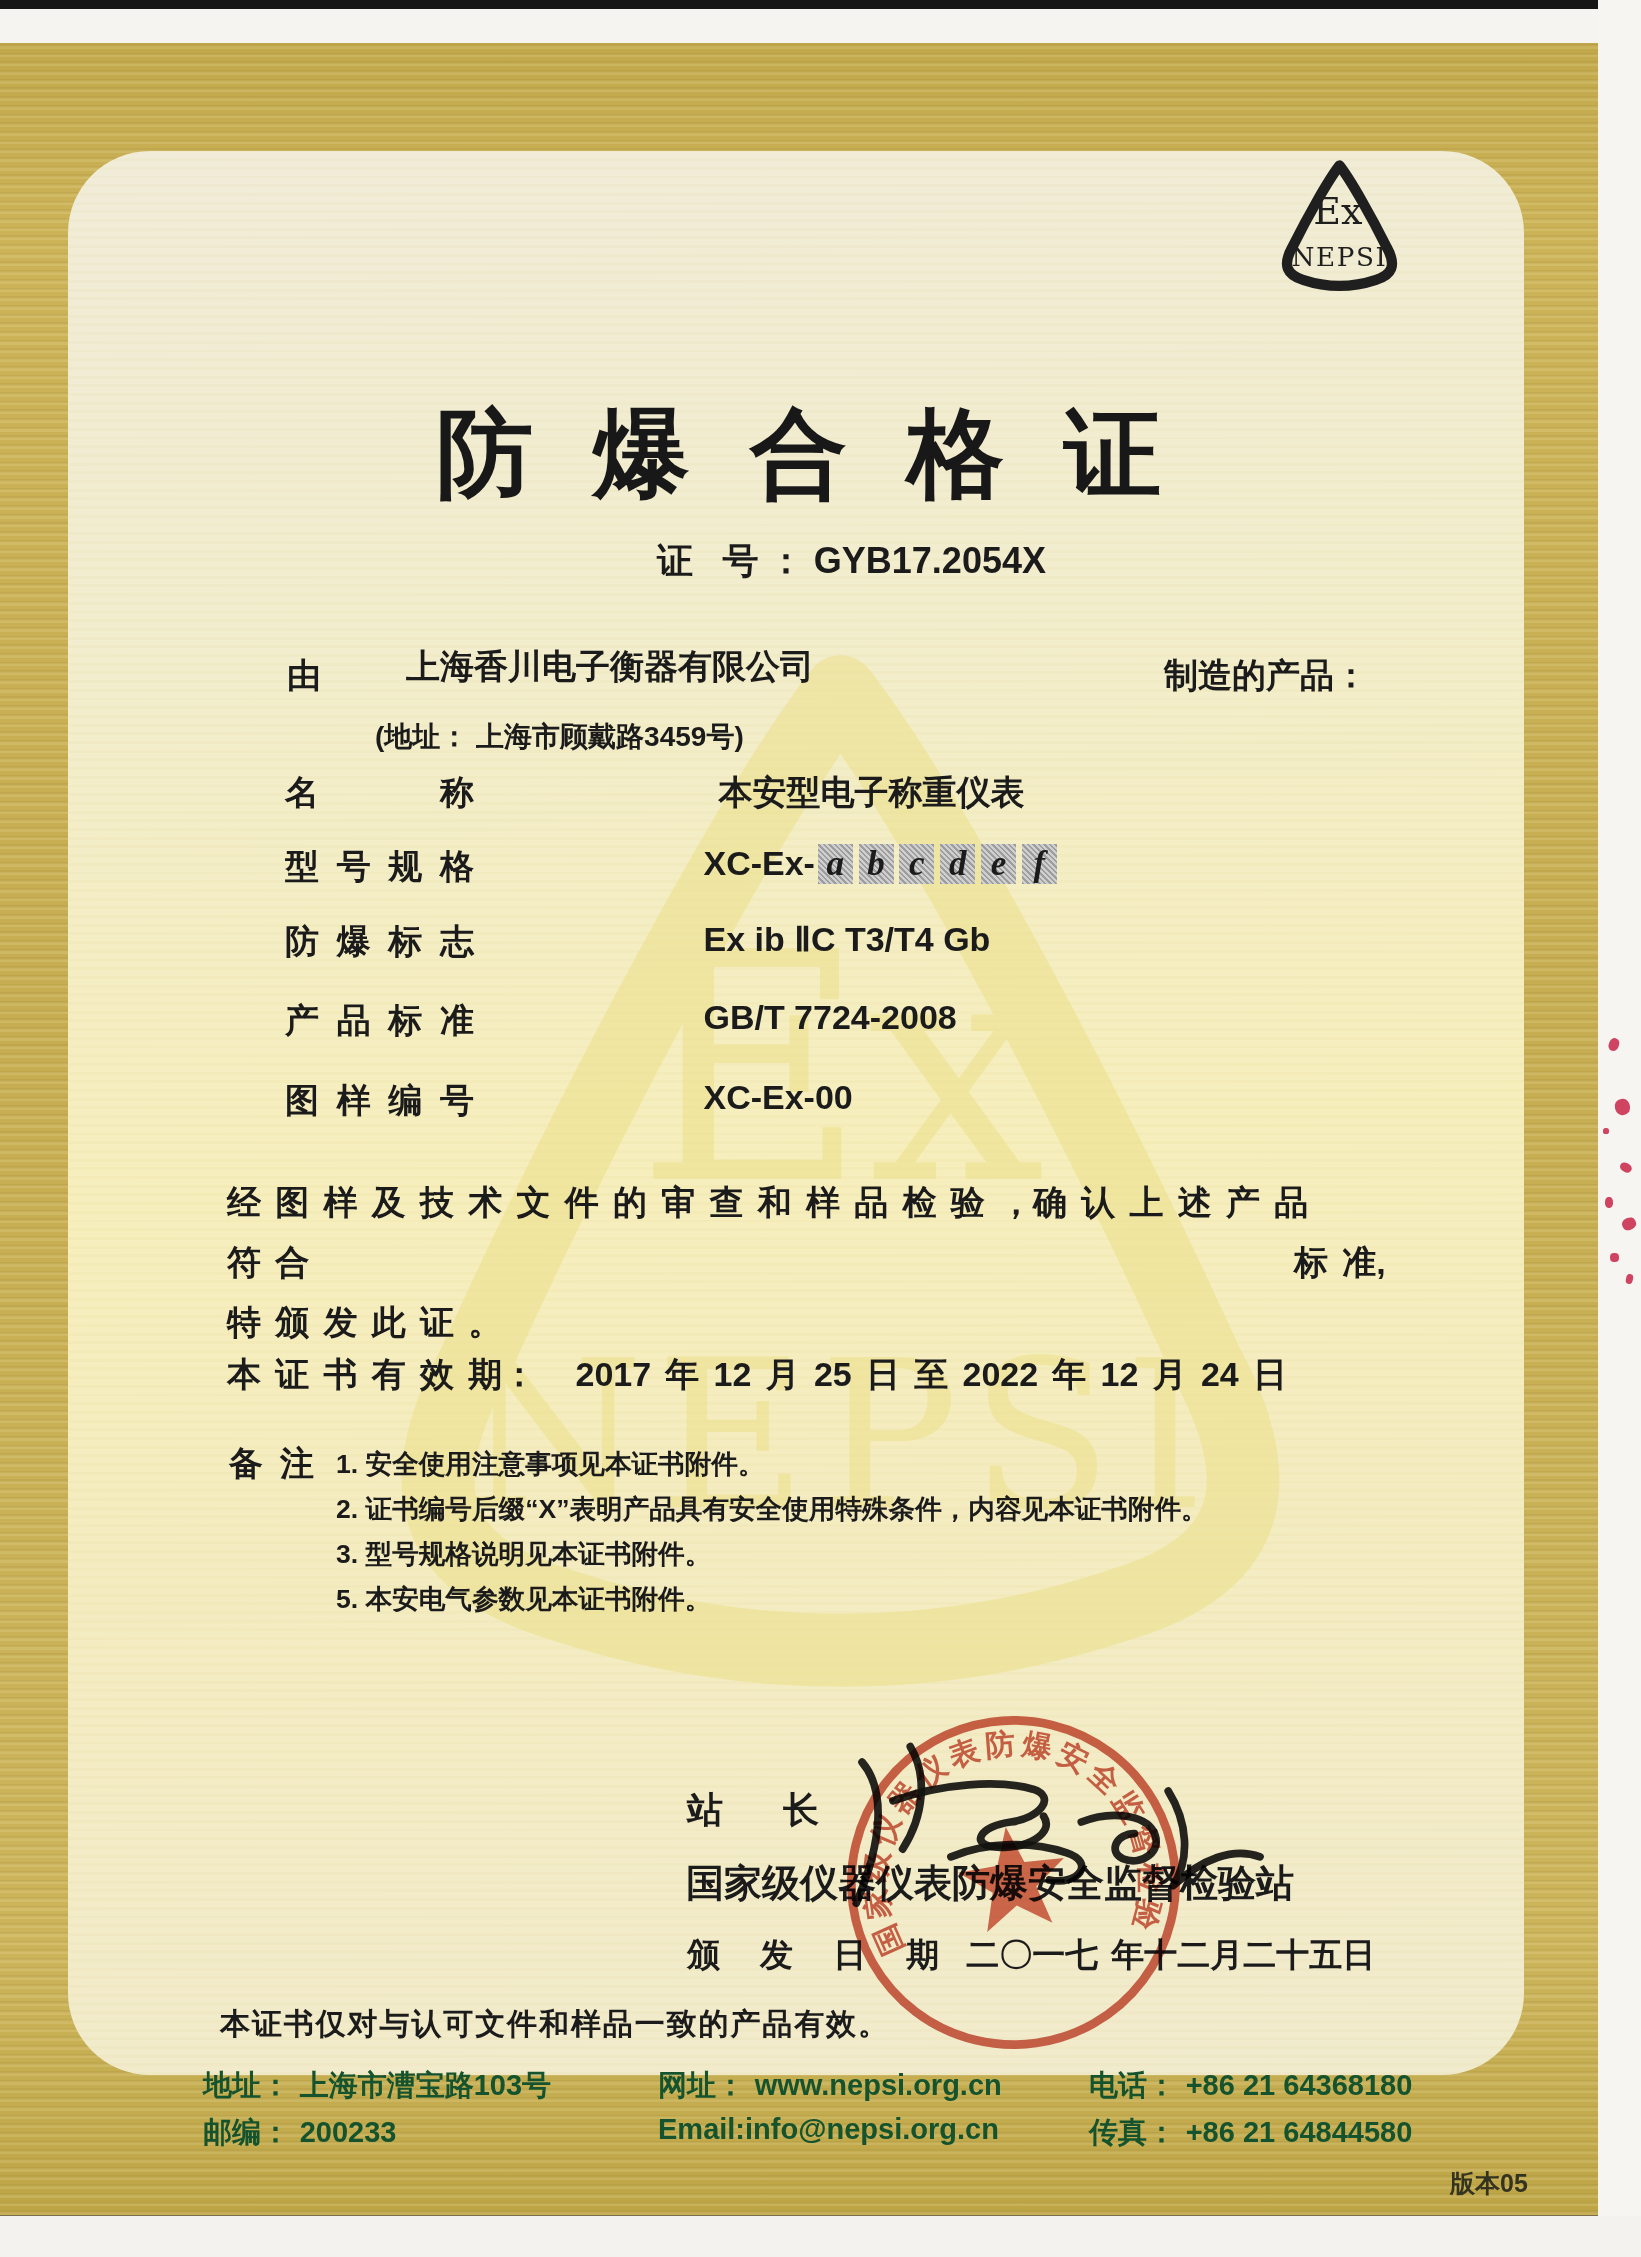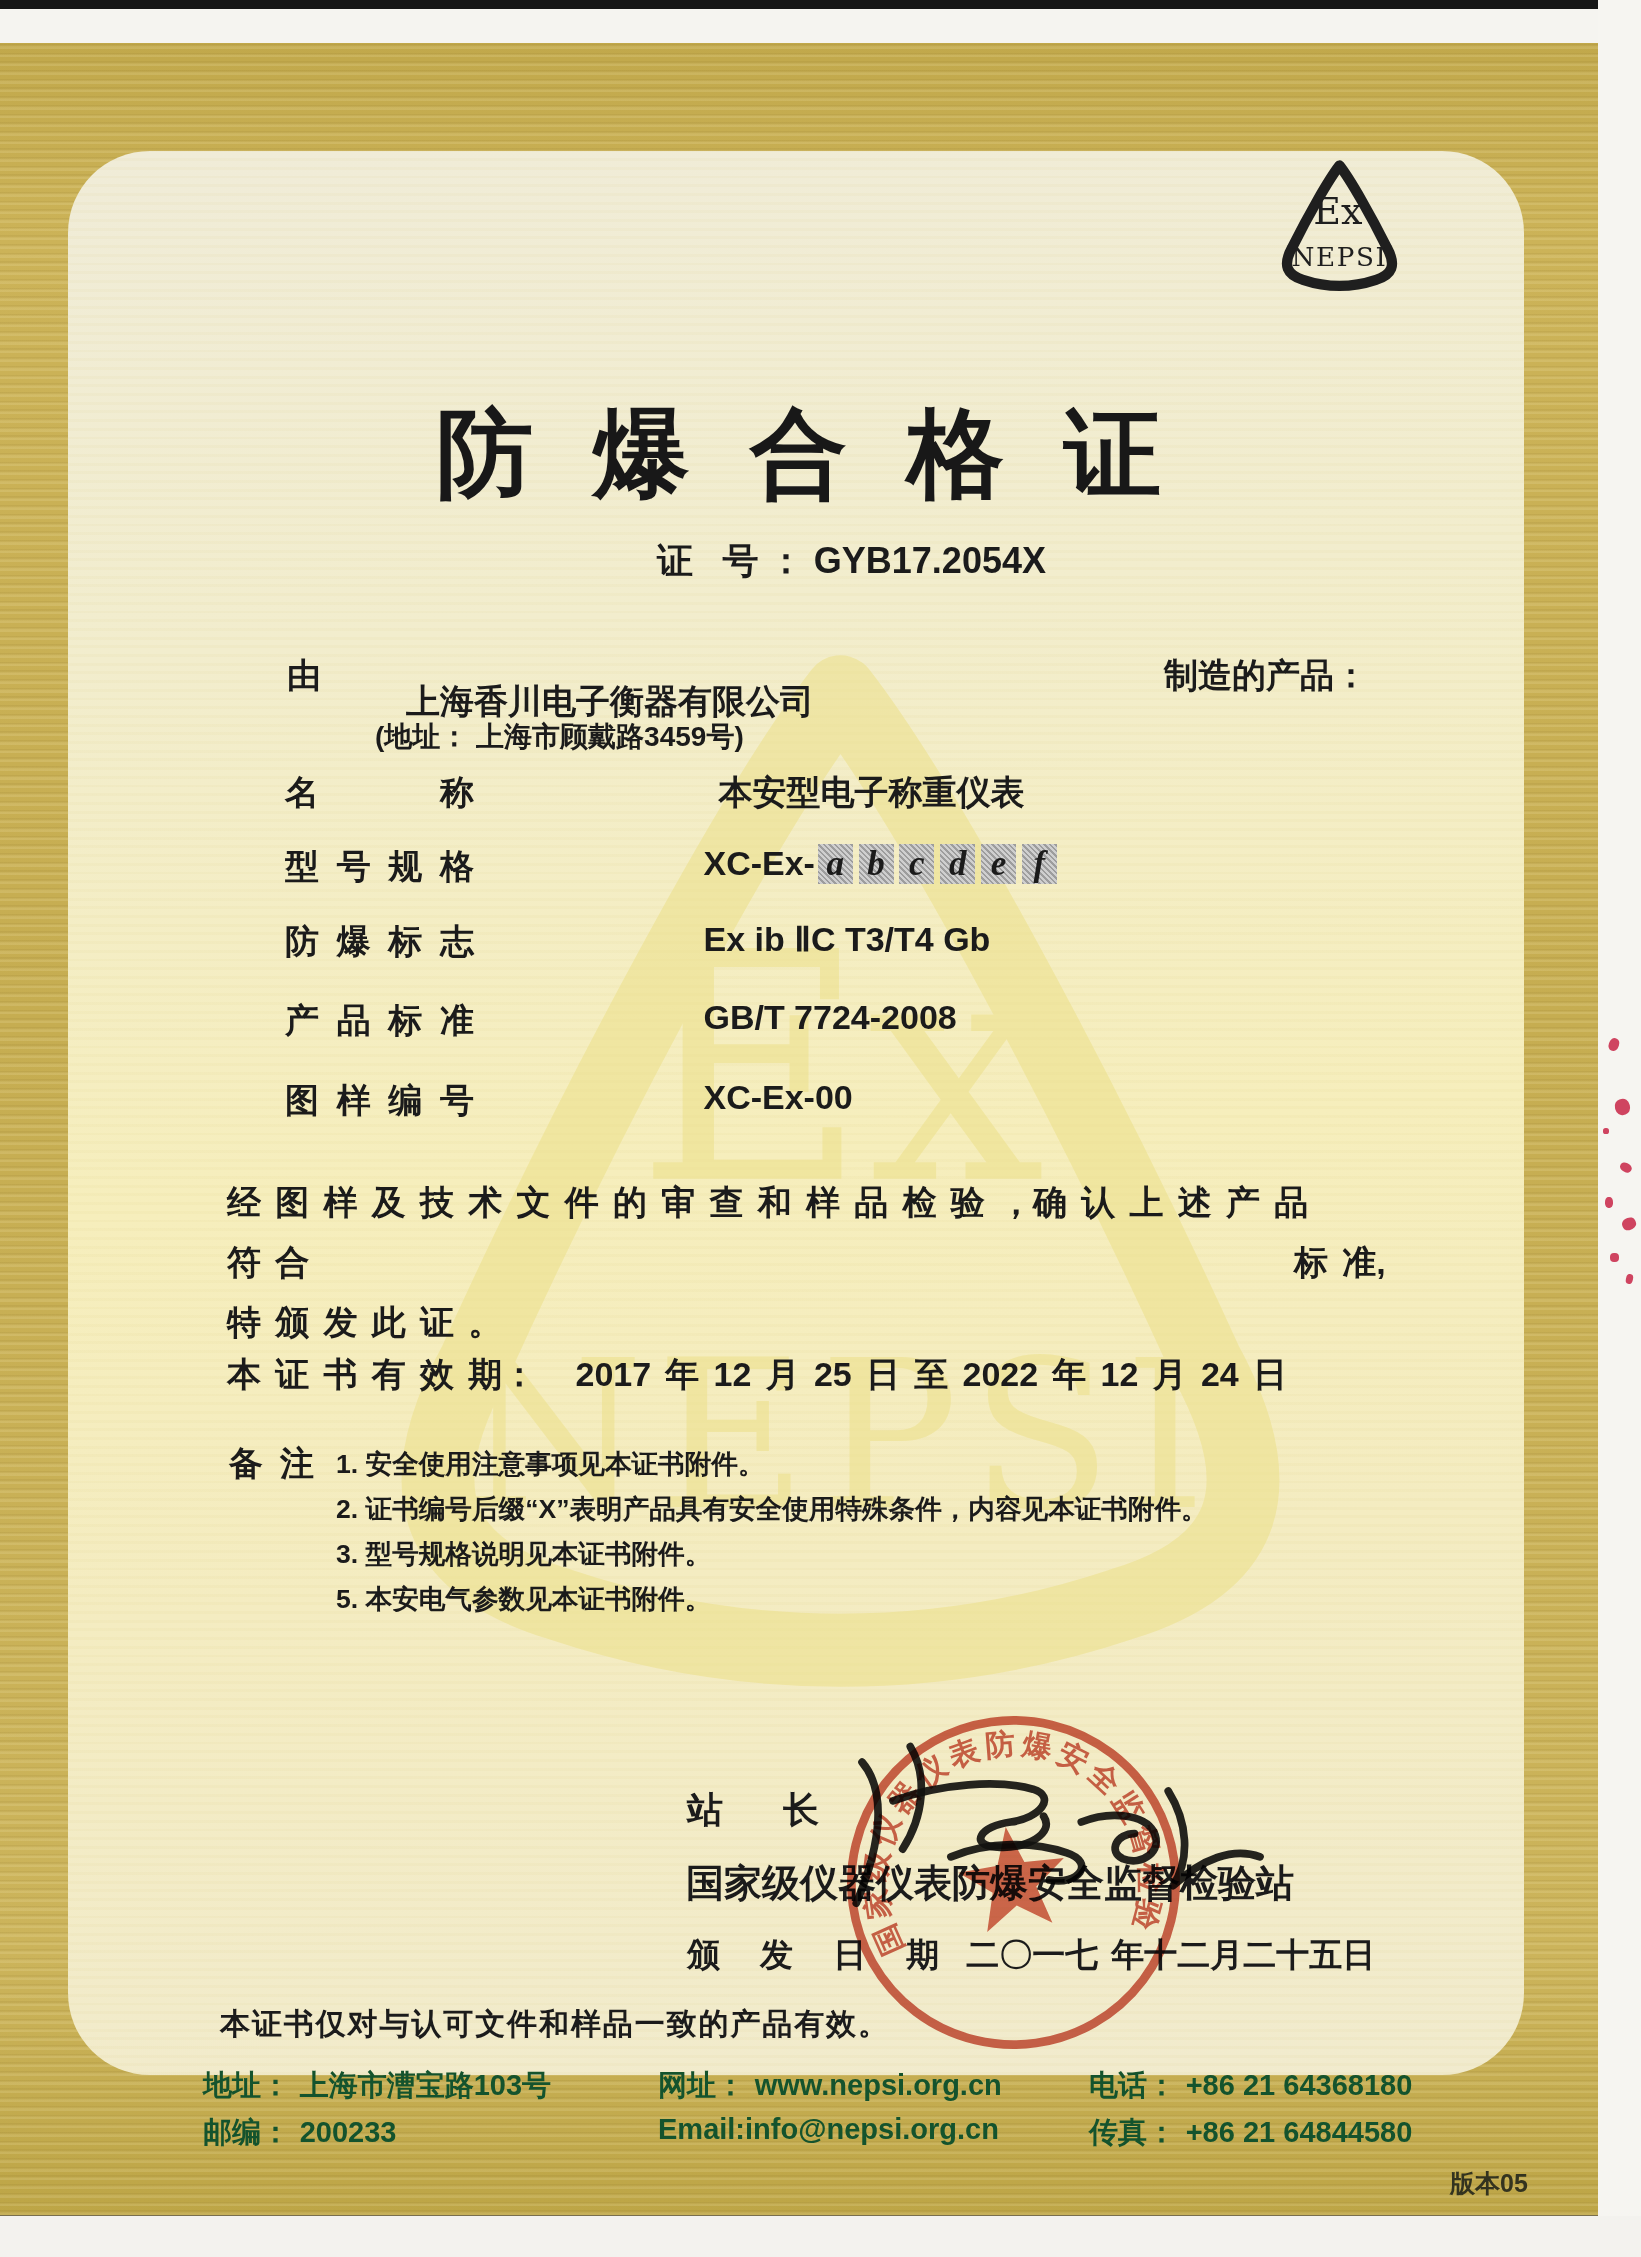--- a/index.html
+++ b/index.html
@@ -103,21 +103,21 @@
     <text x="50" y="69" font-size="16.5" letter-spacing="1" text-anchor="middle">NEPSI</text>
   </svg>
 
   <div class="title">防爆合格证</div>
 
   <div class="certno">
     <span class="lbl">证 号：</span><span>GYB17.2054X</span>
   </div>
 
   <div class="line" style="left:287px;top:653px;">由</div>
-  <div class="line" style="left:406px;top:679px;text-align:right;">上海香川电子衡器有限公司</div>
+  <div class="line" style="left:406px;top:644px;text-align:right;">上海香川电子衡器有限公司</div>
   <div class="line" style="left:1164px;top:653px;">制造的产品：</div>
   <div class="line addr" style="left:375px;top:718px;">(地址：  上海市顾戴路3459号)</div>
 
   <div class="fieldrow" style="top:770px;">
     <span class="flabel w2">
       <span>名</span>
       <span>称</span>
     </span>
     <span class="fvalue" style="left:240px;position:relative;">本安型电子称重仪表</span>
   </div>

